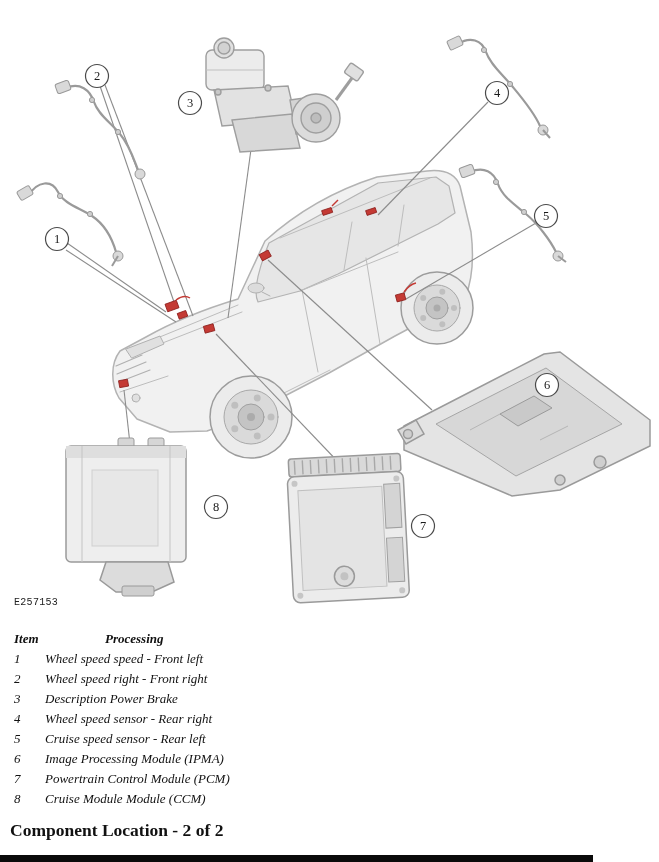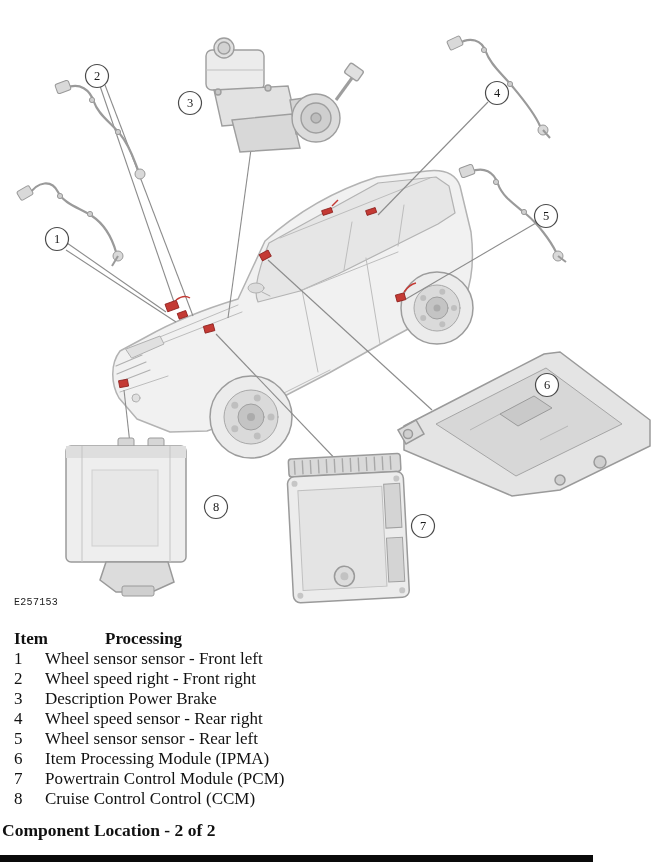--- a/index.html
+++ b/index.html
@@ -10,26 +10,26 @@
     font-family:"Liberation Serif", serif;
     color:#111;
     overflow:hidden;
   }
   .figure-svg{position:absolute;left:0;top:0;}
   .figure-code{
     position:absolute;left:14px;top:597px;
     font-family:Liberation Mono, monospace;
     font-size:10px;color:#222;letter-spacing:.3px;
   }
-  .legend{position:absolute;left:14px;top:629px;right:10px;font-size:17px;}
+  .legend{position:absolute;left:14px;top:629px;right:10px;font-size:13px;font-style:italic;}
   .legend-row{display:grid;grid-template-columns:31px 1fr;line-height:20px;}
   .legend-header{font-weight:bold;}
   .legend-header .desc{padding-left:60px;}
   .page-title{
-    position:absolute;left:2px;top:820px;
+    position:absolute;left:10px;top:820px;
     font-size:17.5px;font-weight:bold;
   }
   .bottom-bar{
     position:absolute;left:0;top:855px;width:593px;height:7px;
     background:#0a0a0a;
   }
   .callout-text{font-family:"Liberation Serif", serif;}
 </style>
 </head>
 <body>
@@ -245,49 +245,49 @@
 
   <div class="figure-code">E257153</div>
 
   <div class="legend">
     <div class="legend-row legend-header">
       <div>Item</div>
       <div class="desc">Processing</div>
     </div>
     <div class="legend-row">
       <div>1</div>
-      <div>Wheel sensor sensor - Front left</div>
+      <div>Wheel speed speed - Front left</div>
     </div>
     <div class="legend-row">
       <div>2</div>
       <div>Wheel speed right - Front right</div>
     </div>
     <div class="legend-row">
       <div>3</div>
       <div>Description Power Brake</div>
     </div>
     <div class="legend-row">
       <div>4</div>
       <div>Wheel speed sensor - Rear right</div>
     </div>
     <div class="legend-row">
       <div>5</div>
-      <div>Wheel sensor sensor - Rear left</div>
+      <div>Cruise speed sensor - Rear left</div>
     </div>
     <div class="legend-row">
       <div>6</div>
-      <div>Item Processing Module (IPMA)</div>
+      <div>Image Processing Module (IPMA)</div>
     </div>
     <div class="legend-row">
       <div>7</div>
       <div>Powertrain Control Module (PCM)</div>
     </div>
     <div class="legend-row">
       <div>8</div>
-      <div>Cruise Control Control (CCM)</div>
+      <div>Cruise Module Module (CCM)</div>
     </div>
   </div>
 
   <div class="page-title">Component Location - 2 of 2</div>
 
   <div class="bottom-bar"></div>
 
 </div>
 
 </body></html>

